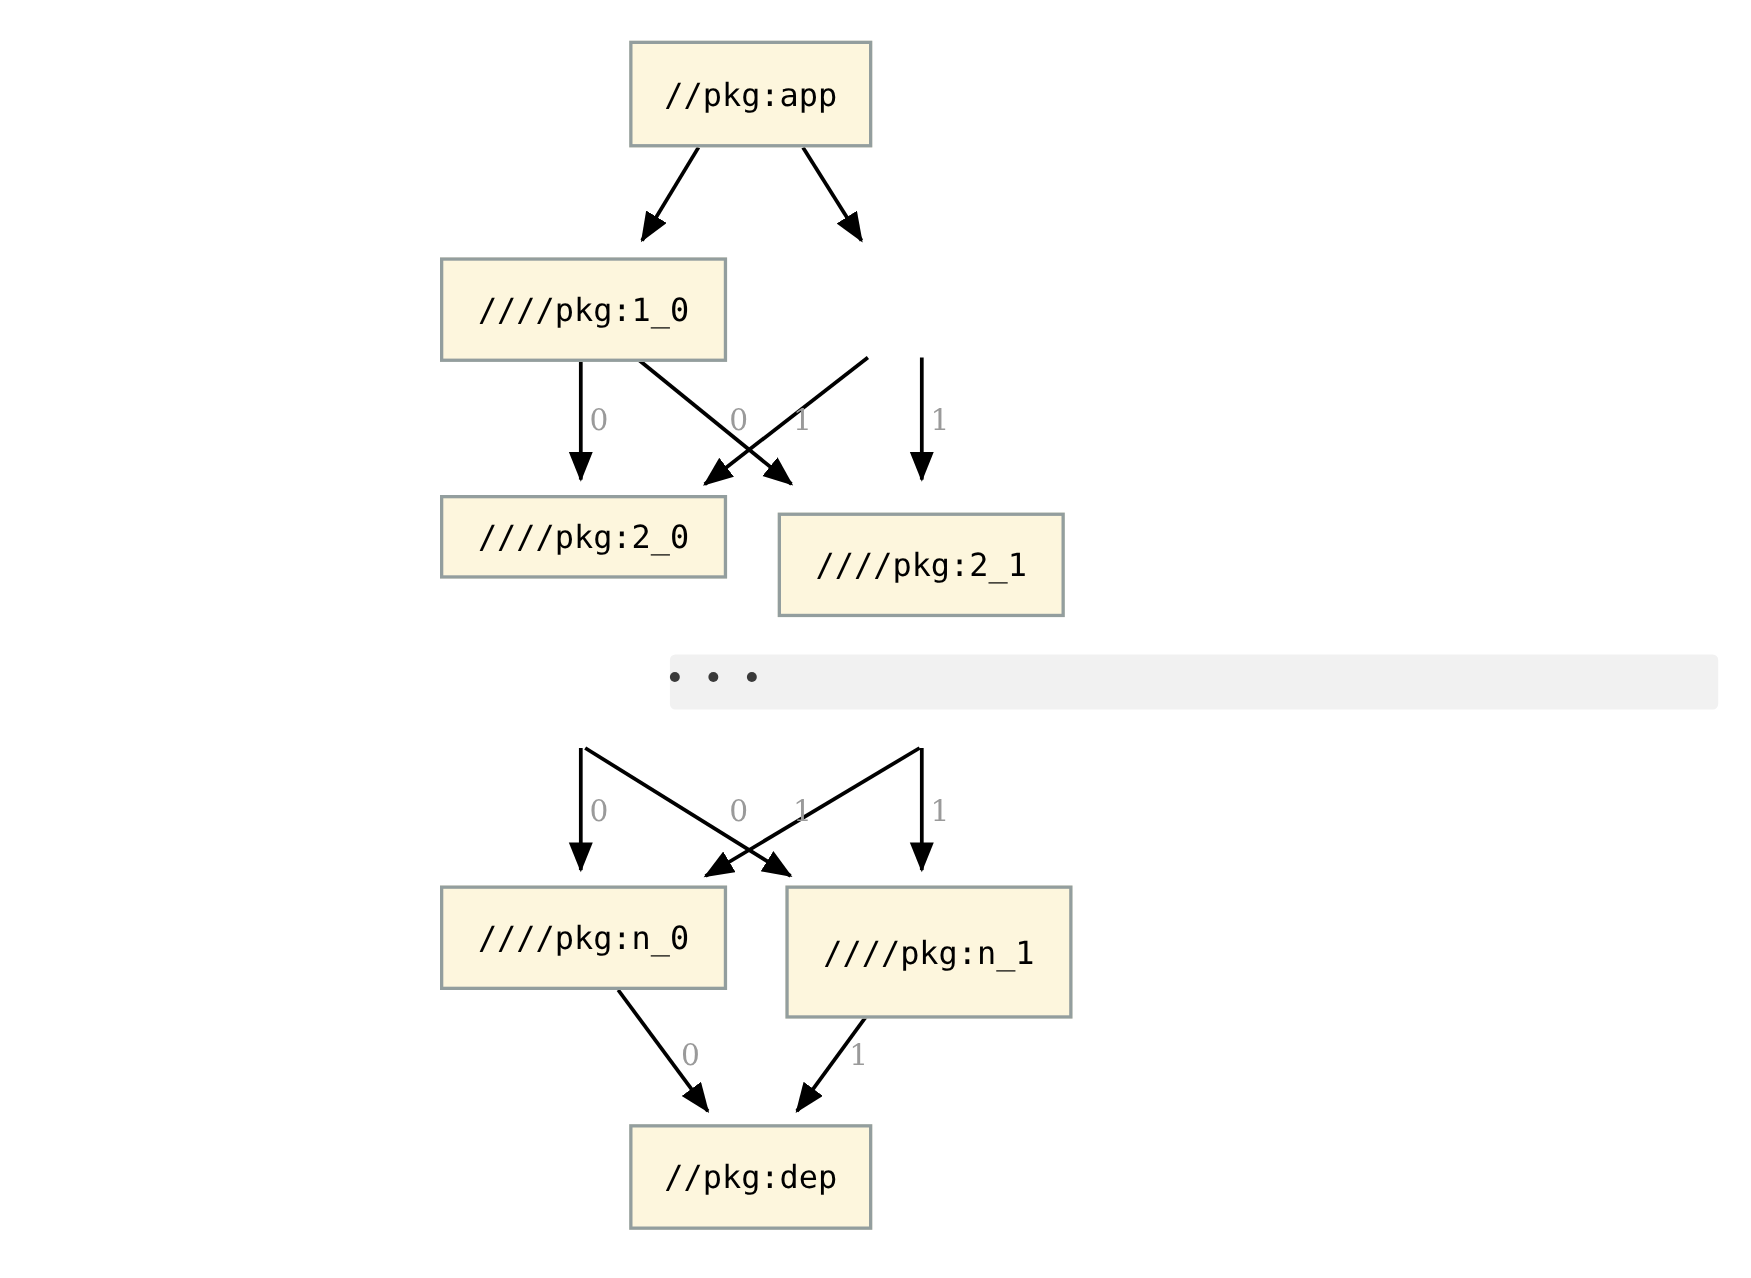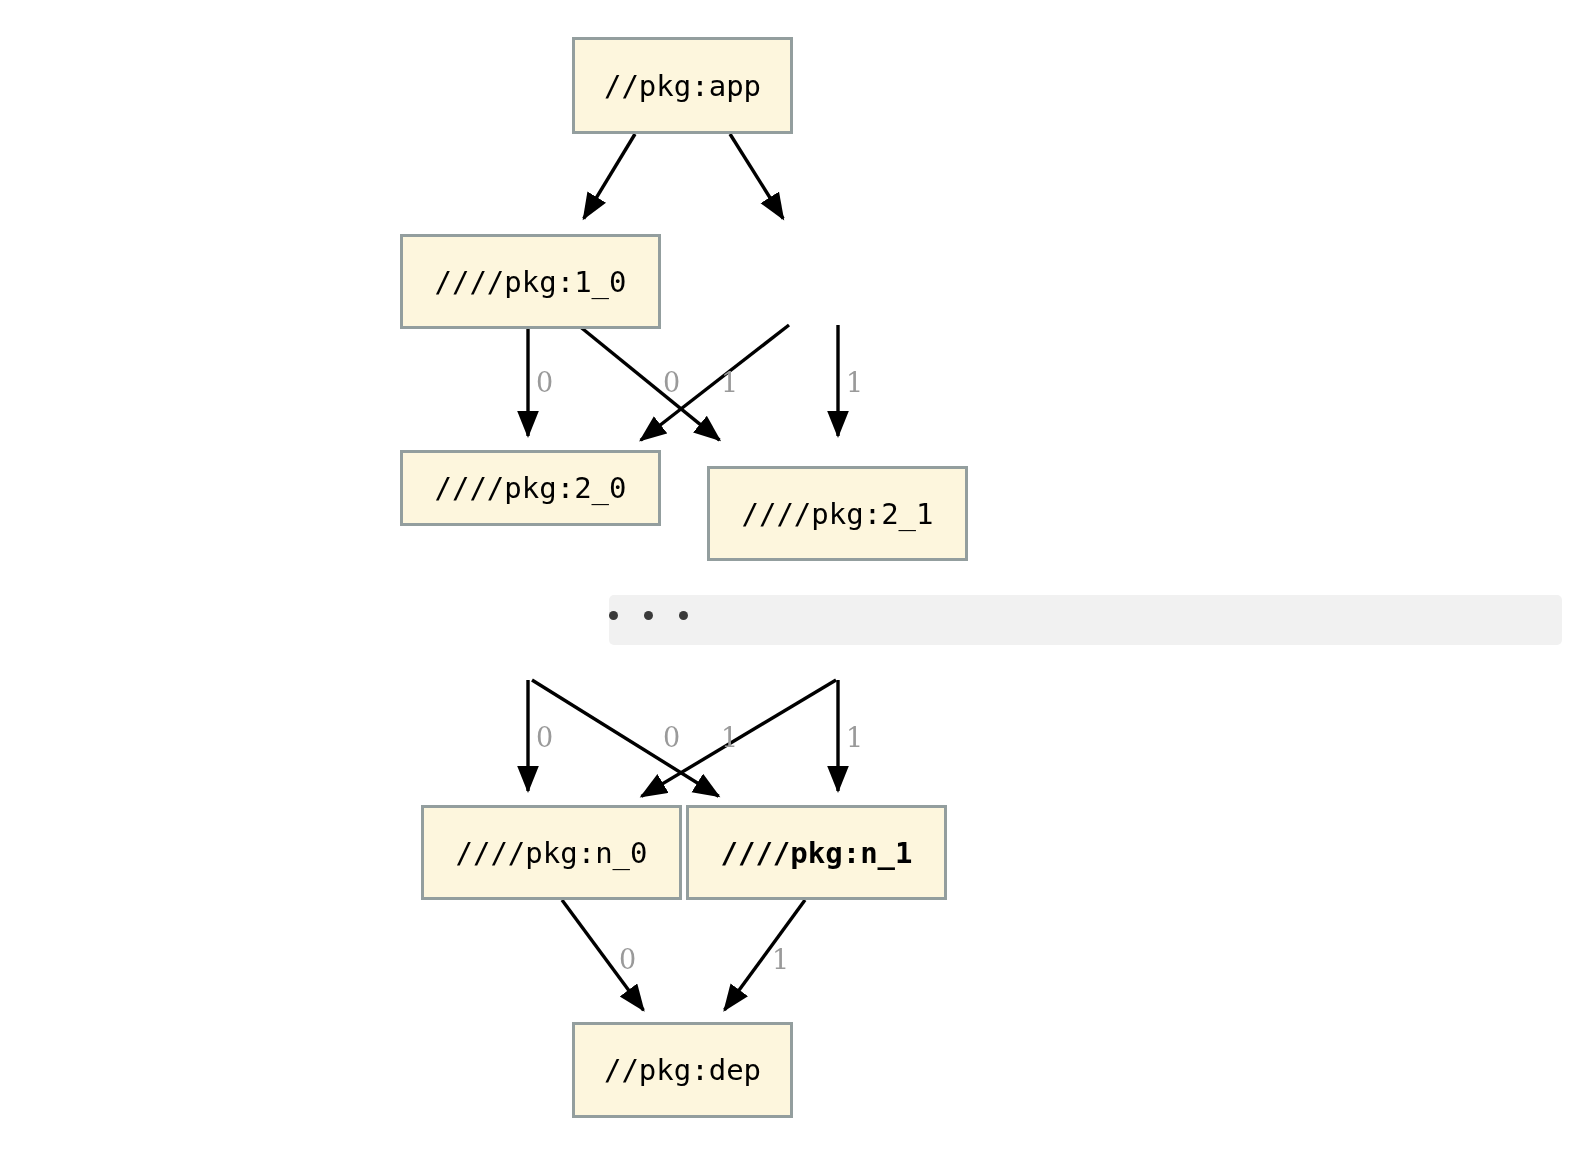--- a/index.html
+++ b/index.html
@@ -114,24 +114,24 @@
   </div>
   <div class="node-box" id="node-l1_0" style="left: 400px; top: 234px; width: 261px; height: 95px;">
     <span class="node-label">////pkg:1_0</span>
   </div>
   <div class="node-box" id="node-l2_0" style="left: 400px; top: 450px; width: 261px; height: 76px;">
     <span class="node-label">////pkg:2_0</span>
   </div>
   <div class="node-box" id="node-l2_1" style="left: 707px; top: 438px; width: 261px; height: 95px; margin-top: 28px;">
     <span class="node-label">////pkg:2_1</span>
   </div>
-  <div class="node-box" id="node-ln_0" style="left: 400px; top: 805px; width: 261px; height: 95px; margin-left: 21px;">
+  <div class="node-box" id="node-ln_0" style="left: 400px; top: 805px; width: 261px; height: 95px;">
     <span class="node-label">////pkg:n_0</span>
   </div>
-  <div class="node-box" id="node-ln_1" style="left: 686px; top: 805px; width: 261px; height: 95px; font-weight: bold;">
+  <div class="node-box" id="node-ln_1" style="left: 714px; top: 805px; width: 261px; height: 121px;">
     <span class="node-label">////pkg:n_1</span>
   </div>
   <div class="node-box" id="node-dep" style="left: 572px; top: 1022px; width: 221px; height: 96px;">
     <span class="node-label">//pkg:dep</span>
   </div>
 
   <div id="edge-labels-layer">
       <div class="edge-label" style="left: 536px; top: 367px;">0</div>
       <div class="edge-label" style="left: 663px; top: 367px;">0</div>
       <div class="edge-label" style="left: 721px; top: 367px;">1</div>

